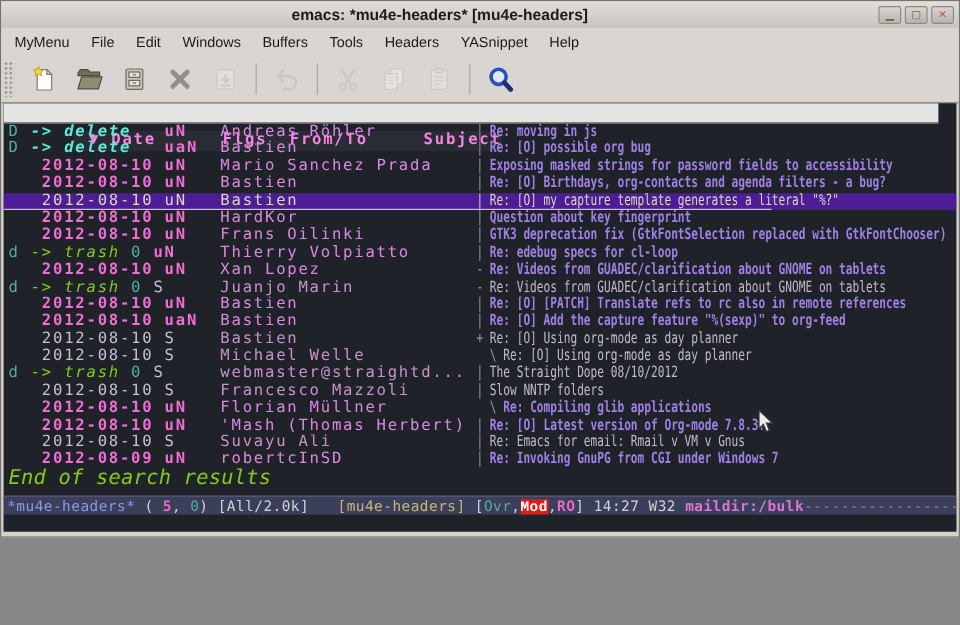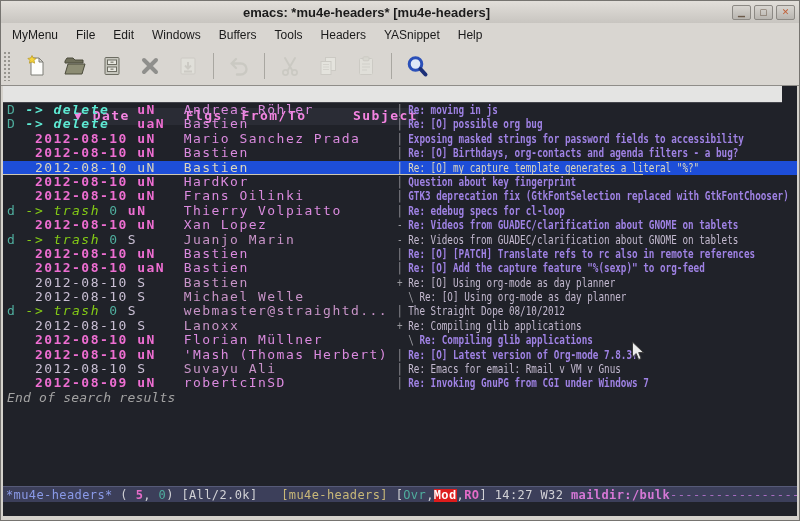--- a/index.html
+++ b/index.html
@@ -1,16 +1,16 @@
 <!DOCTYPE html>
 <html><head>
 <meta charset="utf-8">
 <style>
   html,body{margin:0;padding:0;background:#888;}
-  .frame{position:relative;width:800px;height:521px;background:#d5d2cc;overflow:hidden;
+  .frame{position:relative;width:800px;height:448px;background:#d5d2cc;overflow:hidden;
          border:1px solid #767470;box-sizing:border-box;font-family:"Liberation Sans",sans-serif;}
   
   .titlebar{position:absolute;top:0;left:0;right:0;height:22px;
             background:linear-gradient(#e2dfda,#c8c5c0);border-bottom:1px solid #a5a29d;
             display:flex;align-items:center;}
   .title-text{flex:1;text-align:center;font-weight:bold;font-size:13px;color:#1b1b1b;}
   .win-controls{display:flex;gap:3px;margin-right:4px;}
   .win-btn{width:19px;height:15px;background:linear-gradient(#d8d5d0,#b8b5b0);
            border:1px solid #8c8984;border-radius:2px;display:flex;align-items:center;
            justify-content:center;font-size:9px;line-height:9px;color:#6b5a4a;box-sizing:border-box;}
@@ -31,39 +31,39 @@
   .content{position:absolute;top:85px;left:2px;right:2px;bottom:4px;background:#202229;
            overflow:hidden;font-family:"DejaVu Sans Mono",monospace;}
   .header-line{position:absolute;top:0;left:0;right:15px;height:17px;background:#e4e4e3;
                border-bottom:1px solid #44454c;box-sizing:border-box;white-space:pre;}
   .header-dark{display:inline-block;height:17px;line-height:16px;background:#2a2c35;
                color:#f584e2;font-weight:bold;font-size:13px;letter-spacing:1.47px;
                padding-left:4px;white-space:pre;}
   .message-list{position:absolute;top:17px;left:0;right:0;}
   .row{height:14.4px;line-height:14.5px;white-space:pre;font-size:13px;letter-spacing:1.47px;
        padding-left:4px;position:relative;overflow:hidden;}
-  .row-current{background:#1d4ed8;text-align:center;}
+  .row-current{background:#4c1d95;text-align:center;}
   .row-current::after{content:"";position:absolute;left:0;top:13px;width:640px;height:1px;background:#cfc8ae;}
   .subj-block{display:inline-block;transform:scaleX(0.715);transform-origin:0 50%;
               letter-spacing:0;white-space:pre;}
   
   .fc-plain{color:#c8c8cc;}
   .fc-mark{color:#4fae9e;}
   .fc-action-delete{color:#5eead4;font-weight:bold;font-style:italic;}
   .fc-action-trash{color:#84cc16;font-style:italic;}
   .fc-zero{color:#4fae9e;}
   .fc-date-unread,.fc-flags-unread{color:#ee6ed2;font-weight:bold;}
   .fc-date-seen,.fc-flags-seen{color:#c9bfd4;}
   .fc-from-unread{color:#da8ade;}
   .fc-from-seen{color:#c793c7;}
   .fc-sep{color:#9a9aa0;}
   .fc-subj-unread{color:#9f82e4;font-weight:bold;}
   .fc-subj-seen{color:#c3b9cf;}
   .fc-current{color:#ddd6bd;}
-  .end-marker{color:#a3a3a3;font-style:italic;font-size:13px;letter-spacing:.2px;
+  .end-marker{color:#84cc16;font-style:italic;font-size:17px;letter-spacing:.2px;
               padding-left:4px;white-space:pre;height:14.4px;line-height:14.5px;}
   
   .mode-line{position:absolute;left:0;right:0;bottom:14px;height:16px;line-height:16px;
              background:#3c3f5a;border-top:1px solid #565a78;box-sizing:border-box;
              font-size:12px;letter-spacing:.4px;white-space:pre;padding-left:3px;overflow:hidden;}
   .fc-ml{color:#d2d2d6;}
   .fc-ml-buffer{color:#8a9ae8;font-weight:normal;}
   .fc-ml-pink{color:#e46cc8;font-weight:bold;}
   .fc-ml-teal{color:#4fae9e;}
   .fc-ml-mode{color:#c9b878;margin-left:16px;}
@@ -199,21 +199,21 @@
         <div class="row"><span class="fc-plain">   </span><span class="fc-date-unread">2012-08-10</span><span class="fc-plain"> </span><span class="fc-flags-unread">uN</span><span class="fc-plain">   </span><span class="fc-from-unread">HardKor                </span><span class="subj-block"><span class="fc-sep">| </span><span class="fc-subj-unread">Question about key fingerprint</span></span></div>
         <div class="row"><span class="fc-plain">   </span><span class="fc-date-unread">2012-08-10</span><span class="fc-plain"> </span><span class="fc-flags-unread">uN</span><span class="fc-plain">   </span><span class="fc-from-unread">Frans Oilinki          </span><span class="subj-block"><span class="fc-sep">| </span><span class="fc-subj-unread">GTK3 deprecation fix (GtkFontSelection replaced with GtkFontChooser)</span></span></div>
         <div class="row"><span class="fc-mark">d </span><span class="fc-action-trash">-&gt; trash</span><span class="fc-plain"> </span><span class="fc-zero">0</span><span class="fc-plain"> </span><span class="fc-flags-unread">uN</span><span class="fc-plain">    </span><span class="fc-from-unread">Thierry Volpiatto      </span><span class="subj-block"><span class="fc-sep">| </span><span class="fc-subj-unread">Re: edebug specs for cl-loop</span></span></div>
         <div class="row"><span class="fc-plain">   </span><span class="fc-date-unread">2012-08-10</span><span class="fc-plain"> </span><span class="fc-flags-unread">uN</span><span class="fc-plain">   </span><span class="fc-from-unread">Xan Lopez              </span><span class="subj-block"><span class="fc-sep">- </span><span class="fc-subj-unread">Re: Videos from GUADEC/clarification about GNOME on tablets</span></span></div>
         <div class="row"><span class="fc-mark">d </span><span class="fc-action-trash">-&gt; trash</span><span class="fc-plain"> </span><span class="fc-zero">0</span><span class="fc-plain"> </span><span class="fc-flags-seen">S</span><span class="fc-plain">     </span><span class="fc-from-seen">Juanjo Marin           </span><span class="subj-block"><span class="fc-sep">- </span><span class="fc-subj-seen">Re: Videos from GUADEC/clarification about GNOME on tablets</span></span></div>
         <div class="row"><span class="fc-plain">   </span><span class="fc-date-unread">2012-08-10</span><span class="fc-plain"> </span><span class="fc-flags-unread">uN</span><span class="fc-plain">   </span><span class="fc-from-unread">Bastien                </span><span class="subj-block"><span class="fc-sep">| </span><span class="fc-subj-unread">Re: [O] [PATCH] Translate refs to rc also in remote references</span></span></div>
         <div class="row"><span class="fc-plain">   </span><span class="fc-date-unread">2012-08-10</span><span class="fc-plain"> </span><span class="fc-flags-unread">uaN</span><span class="fc-plain">  </span><span class="fc-from-unread">Bastien                </span><span class="subj-block"><span class="fc-sep">| </span><span class="fc-subj-unread">Re: [O] Add the capture feature "%(sexp)" to org-feed</span></span></div>
         <div class="row"><span class="fc-plain">   </span><span class="fc-date-seen">2012-08-10</span><span class="fc-plain"> </span><span class="fc-flags-seen">S</span><span class="fc-plain">    </span><span class="fc-from-seen">Bastien                </span><span class="subj-block"><span class="fc-sep">+ </span><span class="fc-subj-seen">Re: [O] Using org-mode as day planner</span></span></div>
         <div class="row"><span class="fc-plain">   </span><span class="fc-date-seen">2012-08-10</span><span class="fc-plain"> </span><span class="fc-flags-seen">S</span><span class="fc-plain">    </span><span class="fc-from-seen">Michael Welle          </span><span class="subj-block"><span class="fc-sep">  \ </span><span class="fc-subj-seen">Re: [O] Using org-mode as day planner</span></span></div>
         <div class="row"><span class="fc-mark">d </span><span class="fc-action-trash">-&gt; trash</span><span class="fc-plain"> </span><span class="fc-zero">0</span><span class="fc-plain"> </span><span class="fc-flags-seen">S</span><span class="fc-plain">     </span><span class="fc-from-seen">webmaster@straightd... </span><span class="subj-block"><span class="fc-sep">| </span><span class="fc-subj-seen">The Straight Dope 08/10/2012</span></span></div>
-        <div class="row"><span class="fc-plain">   </span><span class="fc-date-seen">2012-08-10</span><span class="fc-plain"> </span><span class="fc-flags-seen">S</span><span class="fc-plain">    </span><span class="fc-from-seen">Lanoxx                 </span><span class="subj-block"><span class="fc-sep">+ </span><span class="fc-subj-seen">Re: Compiling glib applications</span></span></div>
+        <div class="row"><span class="fc-plain">   </span><span class="fc-date-seen">2012-08-10</span><span class="fc-plain"> </span><span class="fc-flags-seen">S</span><span class="fc-plain">    </span><span class="fc-from-seen">Francesco Mazzoli      </span><span class="subj-block"><span class="fc-sep">| </span><span class="fc-subj-seen">Slow NNTP folders</span></span></div>
         <div class="row"><span class="fc-plain">   </span><span class="fc-date-unread">2012-08-10</span><span class="fc-plain"> </span><span class="fc-flags-unread">uN</span><span class="fc-plain">   </span><span class="fc-from-unread">Florian Müllner        </span><span class="subj-block"><span class="fc-sep">  \ </span><span class="fc-subj-unread">Re: Compiling glib applications</span></span></div>
         <div class="row"><span class="fc-plain">   </span><span class="fc-date-unread">2012-08-10</span><span class="fc-plain"> </span><span class="fc-flags-unread">uN</span><span class="fc-plain">   </span><span class="fc-from-unread">'Mash (Thomas Herbert) </span><span class="subj-block"><span class="fc-sep">| </span><span class="fc-subj-unread">Re: [O] Latest version of Org-mode 7.8.3?</span></span></div>
         <div class="row"><span class="fc-plain">   </span><span class="fc-date-seen">2012-08-10</span><span class="fc-plain"> </span><span class="fc-flags-seen">S</span><span class="fc-plain">    </span><span class="fc-from-seen">Suvayu Ali             </span><span class="subj-block"><span class="fc-sep">| </span><span class="fc-subj-seen">Re: Emacs for email: Rmail v VM v Gnus</span></span></div>
         <div class="row"><span class="fc-plain">   </span><span class="fc-date-unread">2012-08-09</span><span class="fc-plain"> </span><span class="fc-flags-unread">uN</span><span class="fc-plain">   </span><span class="fc-from-unread">robertcInSD            </span><span class="subj-block"><span class="fc-sep">| </span><span class="fc-subj-unread">Re: Invoking GnuPG from CGI under Windows 7</span></span></div>
         <div class="end-marker">End of search results</div>
       </div>
 
     <div class="mode-line"><span class="fc-ml-buffer">*mu4e-headers*</span><span class="fc-ml"> ( </span><span class="fc-ml-pink">5</span><span class="fc-ml">, </span><span class="fc-ml-teal">0</span><span class="fc-ml">) </span><span class="fc-ml">[All/2.0k] </span><span class="fc-ml-mode">[mu4e-headers] </span><span class="fc-ml">[</span><span class="fc-ml-teal">Ovr</span><span class="fc-ml">,</span><span class="fc-ml-mod">Mod</span><span class="fc-ml">,</span><span class="fc-ml-pink">RO</span><span class="fc-ml">] </span><span class="fc-ml">14:27 W32 </span><span class="fc-ml-path">maildir:/bulk</span><span class="fc-ml-dashes">------------------------</span></div>
     <div class="echo-area"></div>
   </div>

